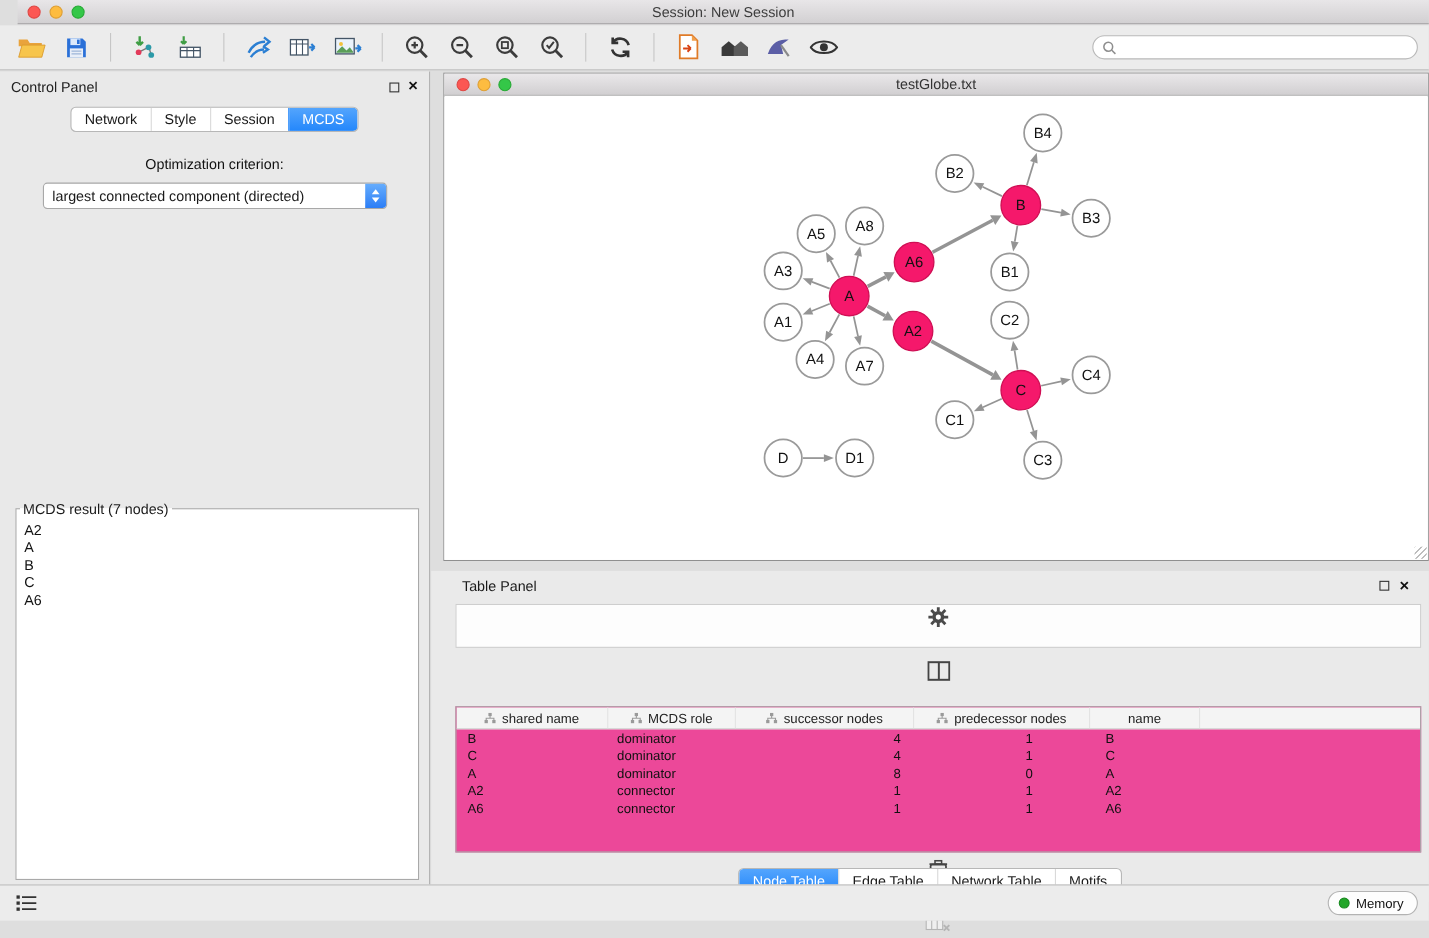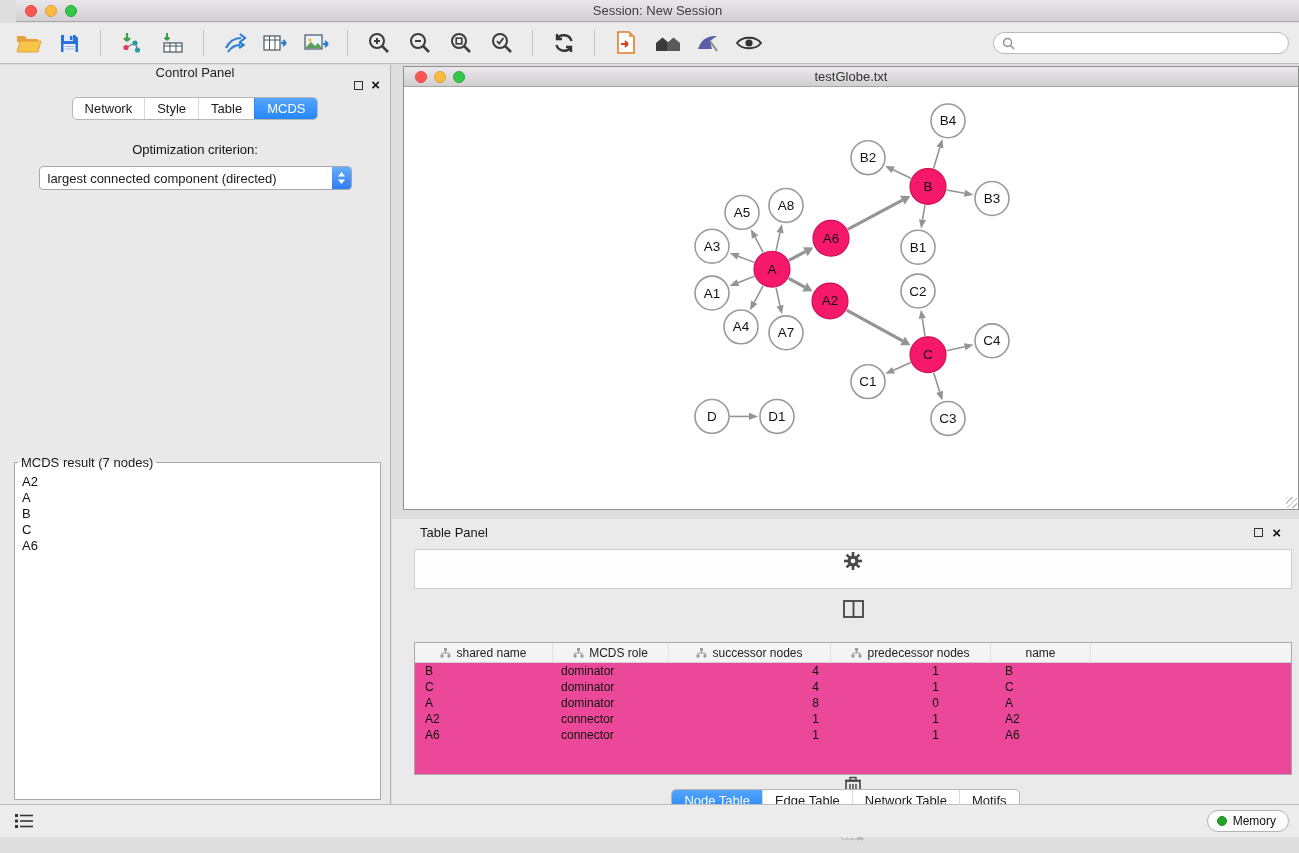--- a/index.html
+++ b/index.html
@@ -21,21 +21,21 @@
     border-bottom:1px solid #bdbdbd; display:flex; align-items:center; padding:0 10px; gap:4px; z-index:40; }
   .tbtn { width:37px; height:32px; display:flex; align-items:center; justify-content:center; border-radius:4px; }
   .tsep { width:1px; height:26px; background:#c6c6c6; margin:0 8px; }
   .searchbox { margin-left:auto; width:296px; height:22px; background:#fff; border:1px solid #b9b9b9;
     border-radius:12px; display:flex; align-items:center; padding-left:8px; gap:4px; }
   .searchbox input { border:none; outline:none; flex:1; font-size:12px; background:transparent; height:18px; font-family:inherit; }
 
   
   .control-panel { position:absolute; left:0; top:65px; width:391px; bottom:33px;
     background:#e9e9e9; border-right:1px solid #b3b3b3; }
-  .panel-head { height:28px; display:flex; align-items:center; padding:0 10px;flex-direction:column; }
+  .panel-head { height:28px; display:flex; align-items:center; padding:0 10px; }
   .panel-head .ph-title { font-size:13px; color:#222; }
   .ph-btns { margin-left:auto; display:flex; align-items:center; gap:8px; }
   .wbtn-sq { width:9px; height:9px; border:1.5px solid #333; display:inline-block; }
   .wbtn-x { font-size:15px; font-weight:bold; color:#111; line-height:10px; }
 
   .seg-row { display:flex; justify-content:center; margin-top:4px; }
   .seg { display:inline-flex; background:#fff; border:1px solid #b7b7b7; border-radius:5px; overflow:hidden; }
   .seg .tab { padding:3px 12px; font-size:13px; color:#1a1a1a; border-left:1px solid #d9d9d9; white-space:nowrap; }
   .seg .tab:first-child { border-left:none; }
   .seg .tab.active { background:linear-gradient(#54a5fd,#2487fb); color:#fff; border-left-color:#2487fb; }
@@ -249,21 +249,21 @@
     <span class="ph-btns">
       <span class="wbtn-sq"></span>
       <span class="wbtn-x">×</span>
     </span>
   </div>
 
   <div class="seg-row">
     <div class="seg">
       <span class="tab">Network</span>
       <span class="tab">Style</span>
-      <span class="tab">Table</span>
+      <span class="tab">Session</span>
       <span class="tab active">MCDS</span>
     </div>
   </div>
 
   <div class="opt-label">Optimization criterion:</div>
 
   <div class="dropdown">
     <span>largest connected component (directed)</span>
     <span class="dd-step">
       <svg width="9" height="14" viewBox="0 0 9 14">

